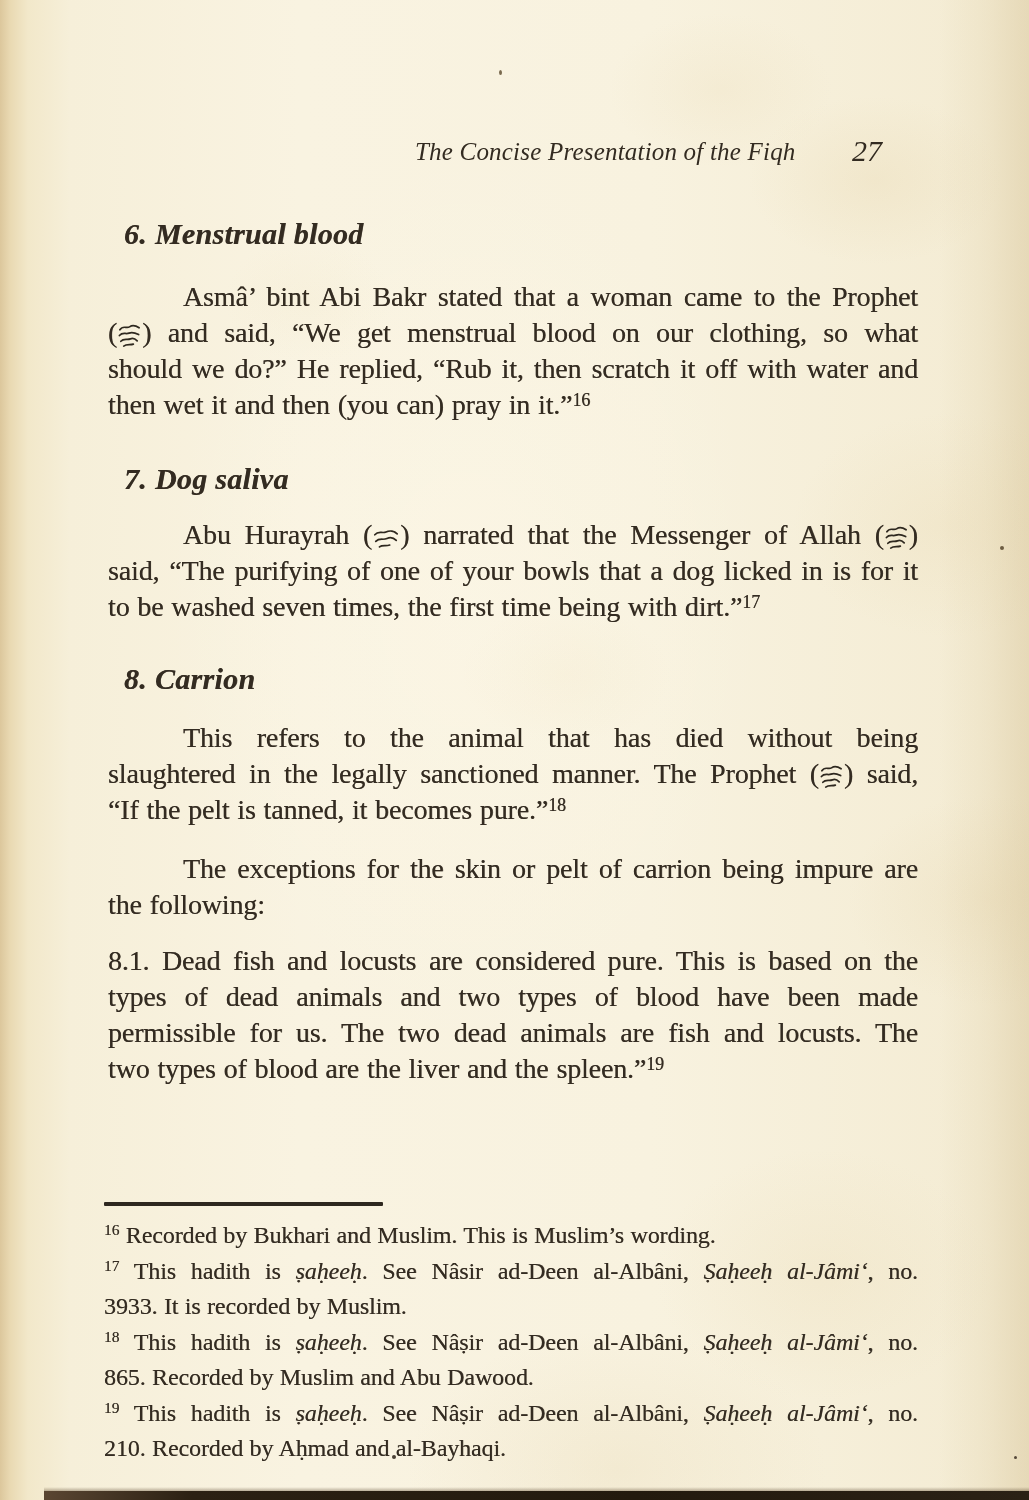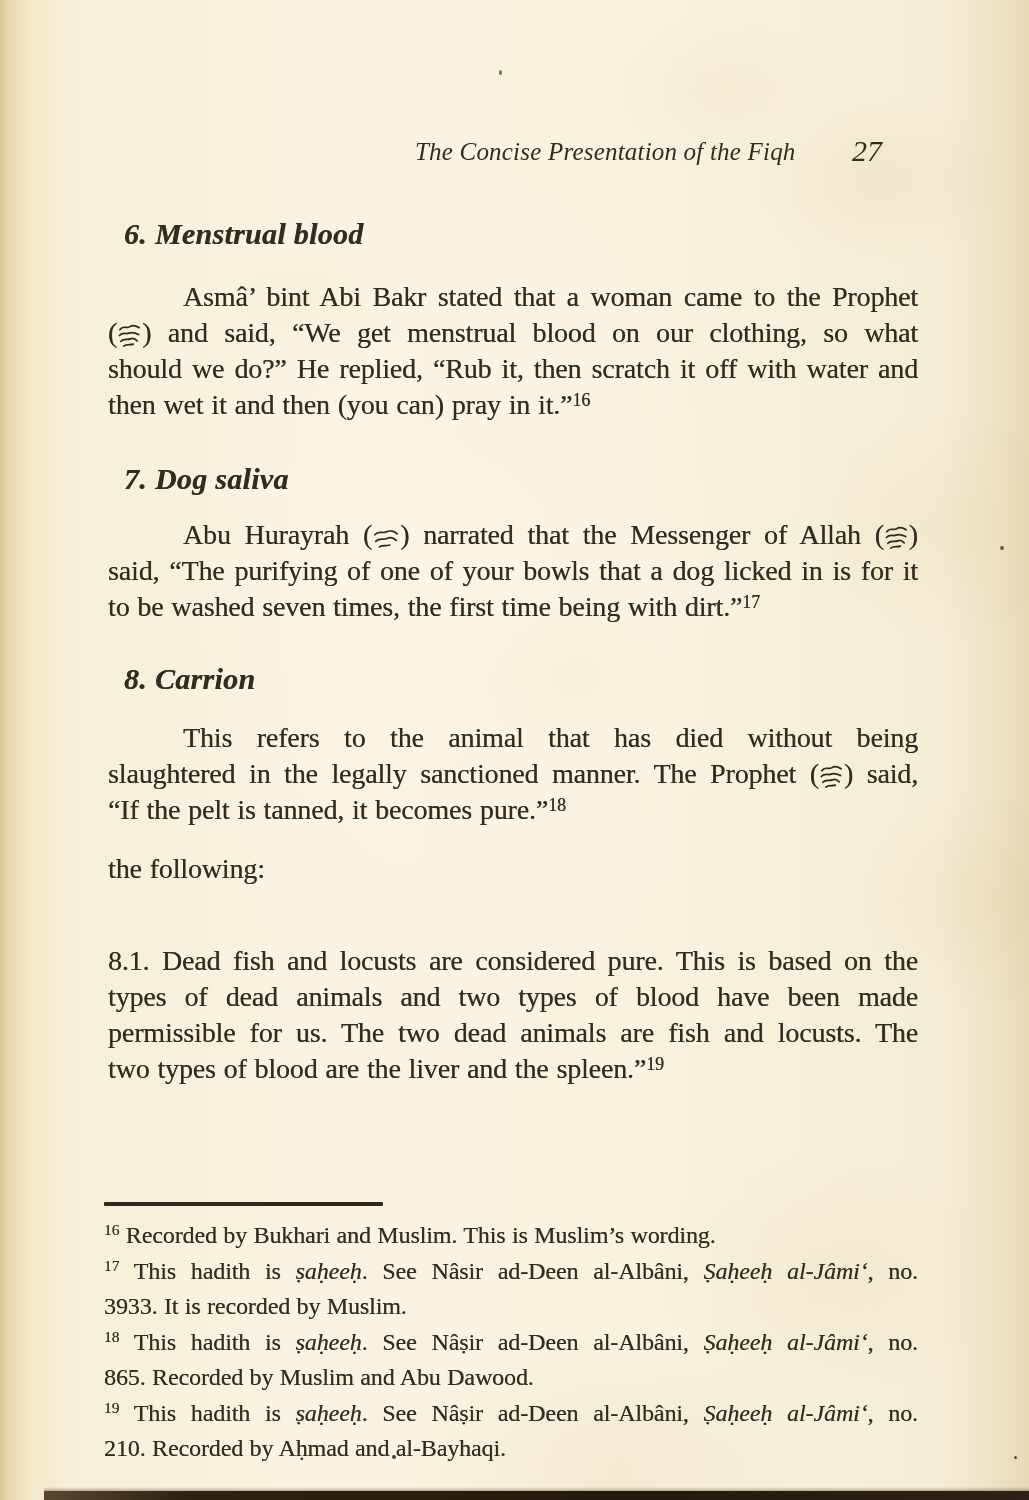--- a/index.html
+++ b/index.html
@@ -129,20 +129,21 @@
             <g fill="none" stroke="#2e281f" stroke-width="1.8" stroke-linecap="round">
               <path d="M3 8 C6 3,10 7,13 5 C16 3,20 4,23 6"></path>
               <path d="M2.5 14 C6 10,9 13,12.5 11.5 C16 10,19.5 11.5,22.5 13"></path>
               <path d="M4 20 C7 16.5,10.5 19,14 17.5 C17 16.3,19.5 18,21 19.5"></path>
               <path d="M7 25 C10 22.8,14 24.2,17 23"></path>
             </g>
           </svg></span><span>) said,</span></div>
       <div class="tline"><span>“If the pelt is tanned, it becomes pure.”</span><sup>18</sup></div>
     </div>
   <div class="para" style="top:851px">
+      <div class="tline j ind"><span>The exceptions for the skin or pelt of carrion being impure are</span></div>
       <div class="tline"><span>the following:</span></div>
     </div>
   <div class="para" style="top:943px">
       <div class="tline j"><span>8.1. Dead fish and locusts are considered pure. This is based on the</span></div>
       <div class="tline j"><span>types of dead animals and two types of blood have been made</span></div>
       <div class="tline j"><span>permissible for us. The two dead animals are fish and locusts. The</span></div>
       <div class="tline"><span>two types of blood are the liver and the spleen.”</span><sup>19</sup></div>
     </div>
 
   <div class="footrule"></div>

